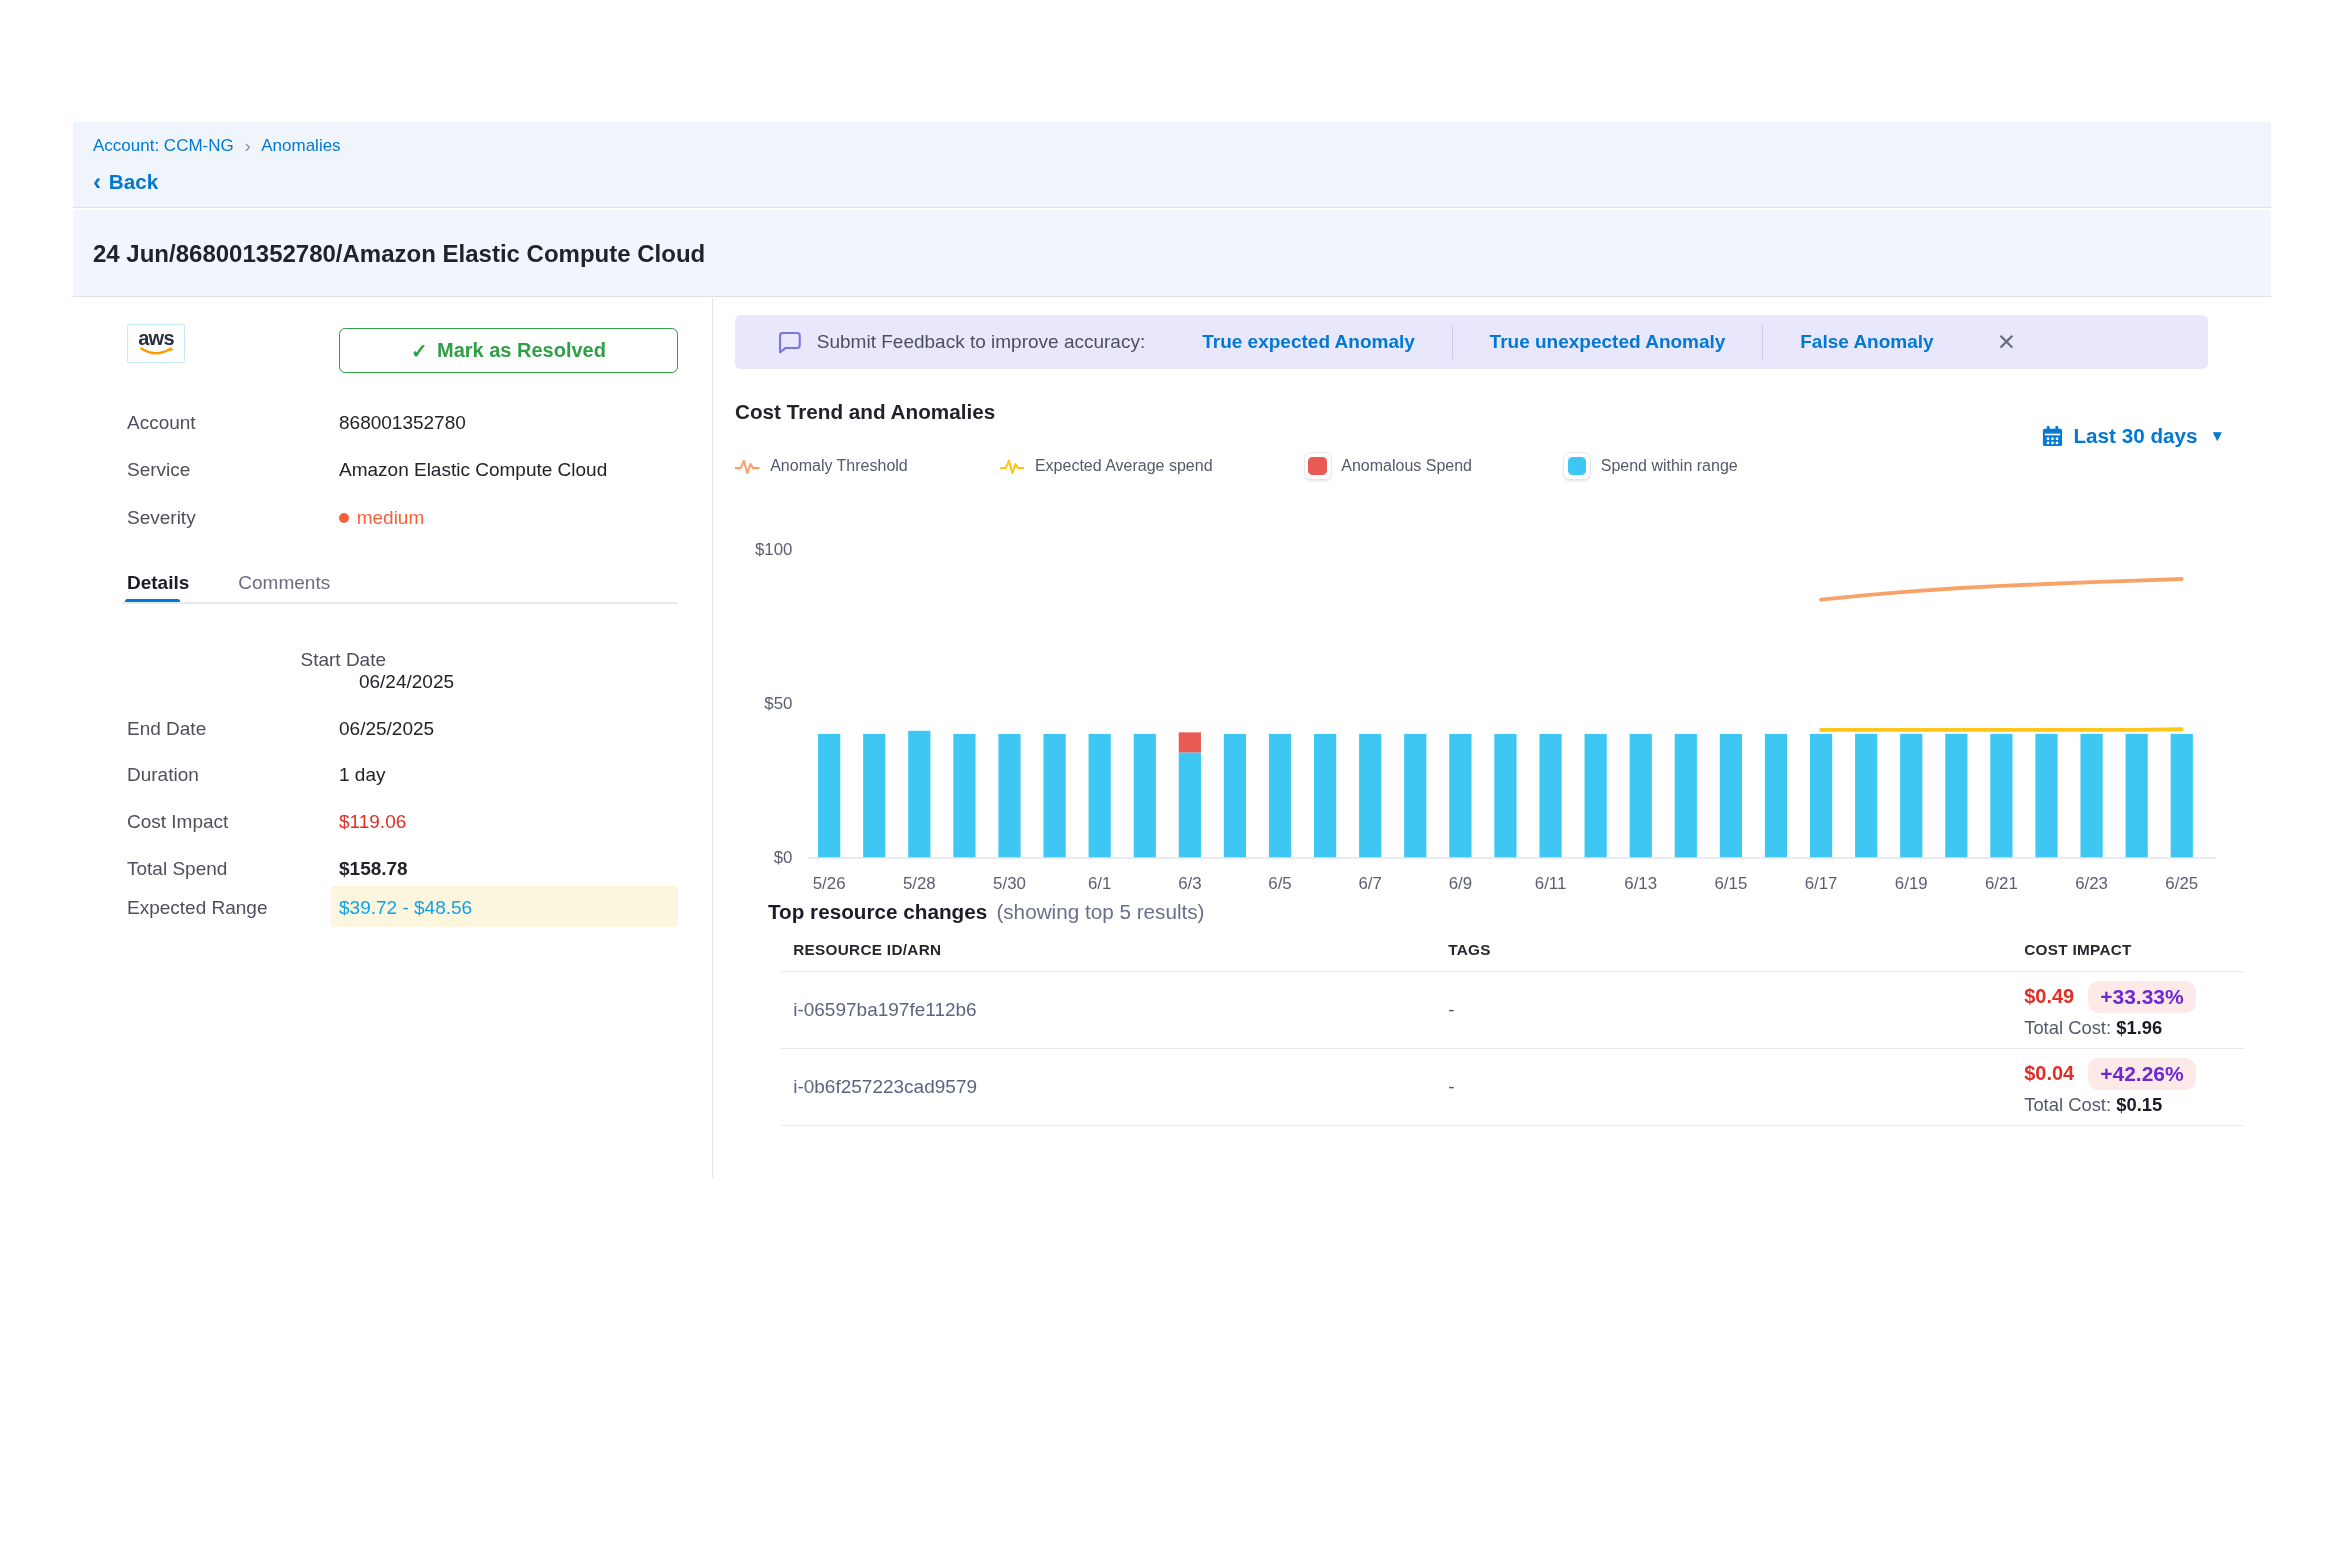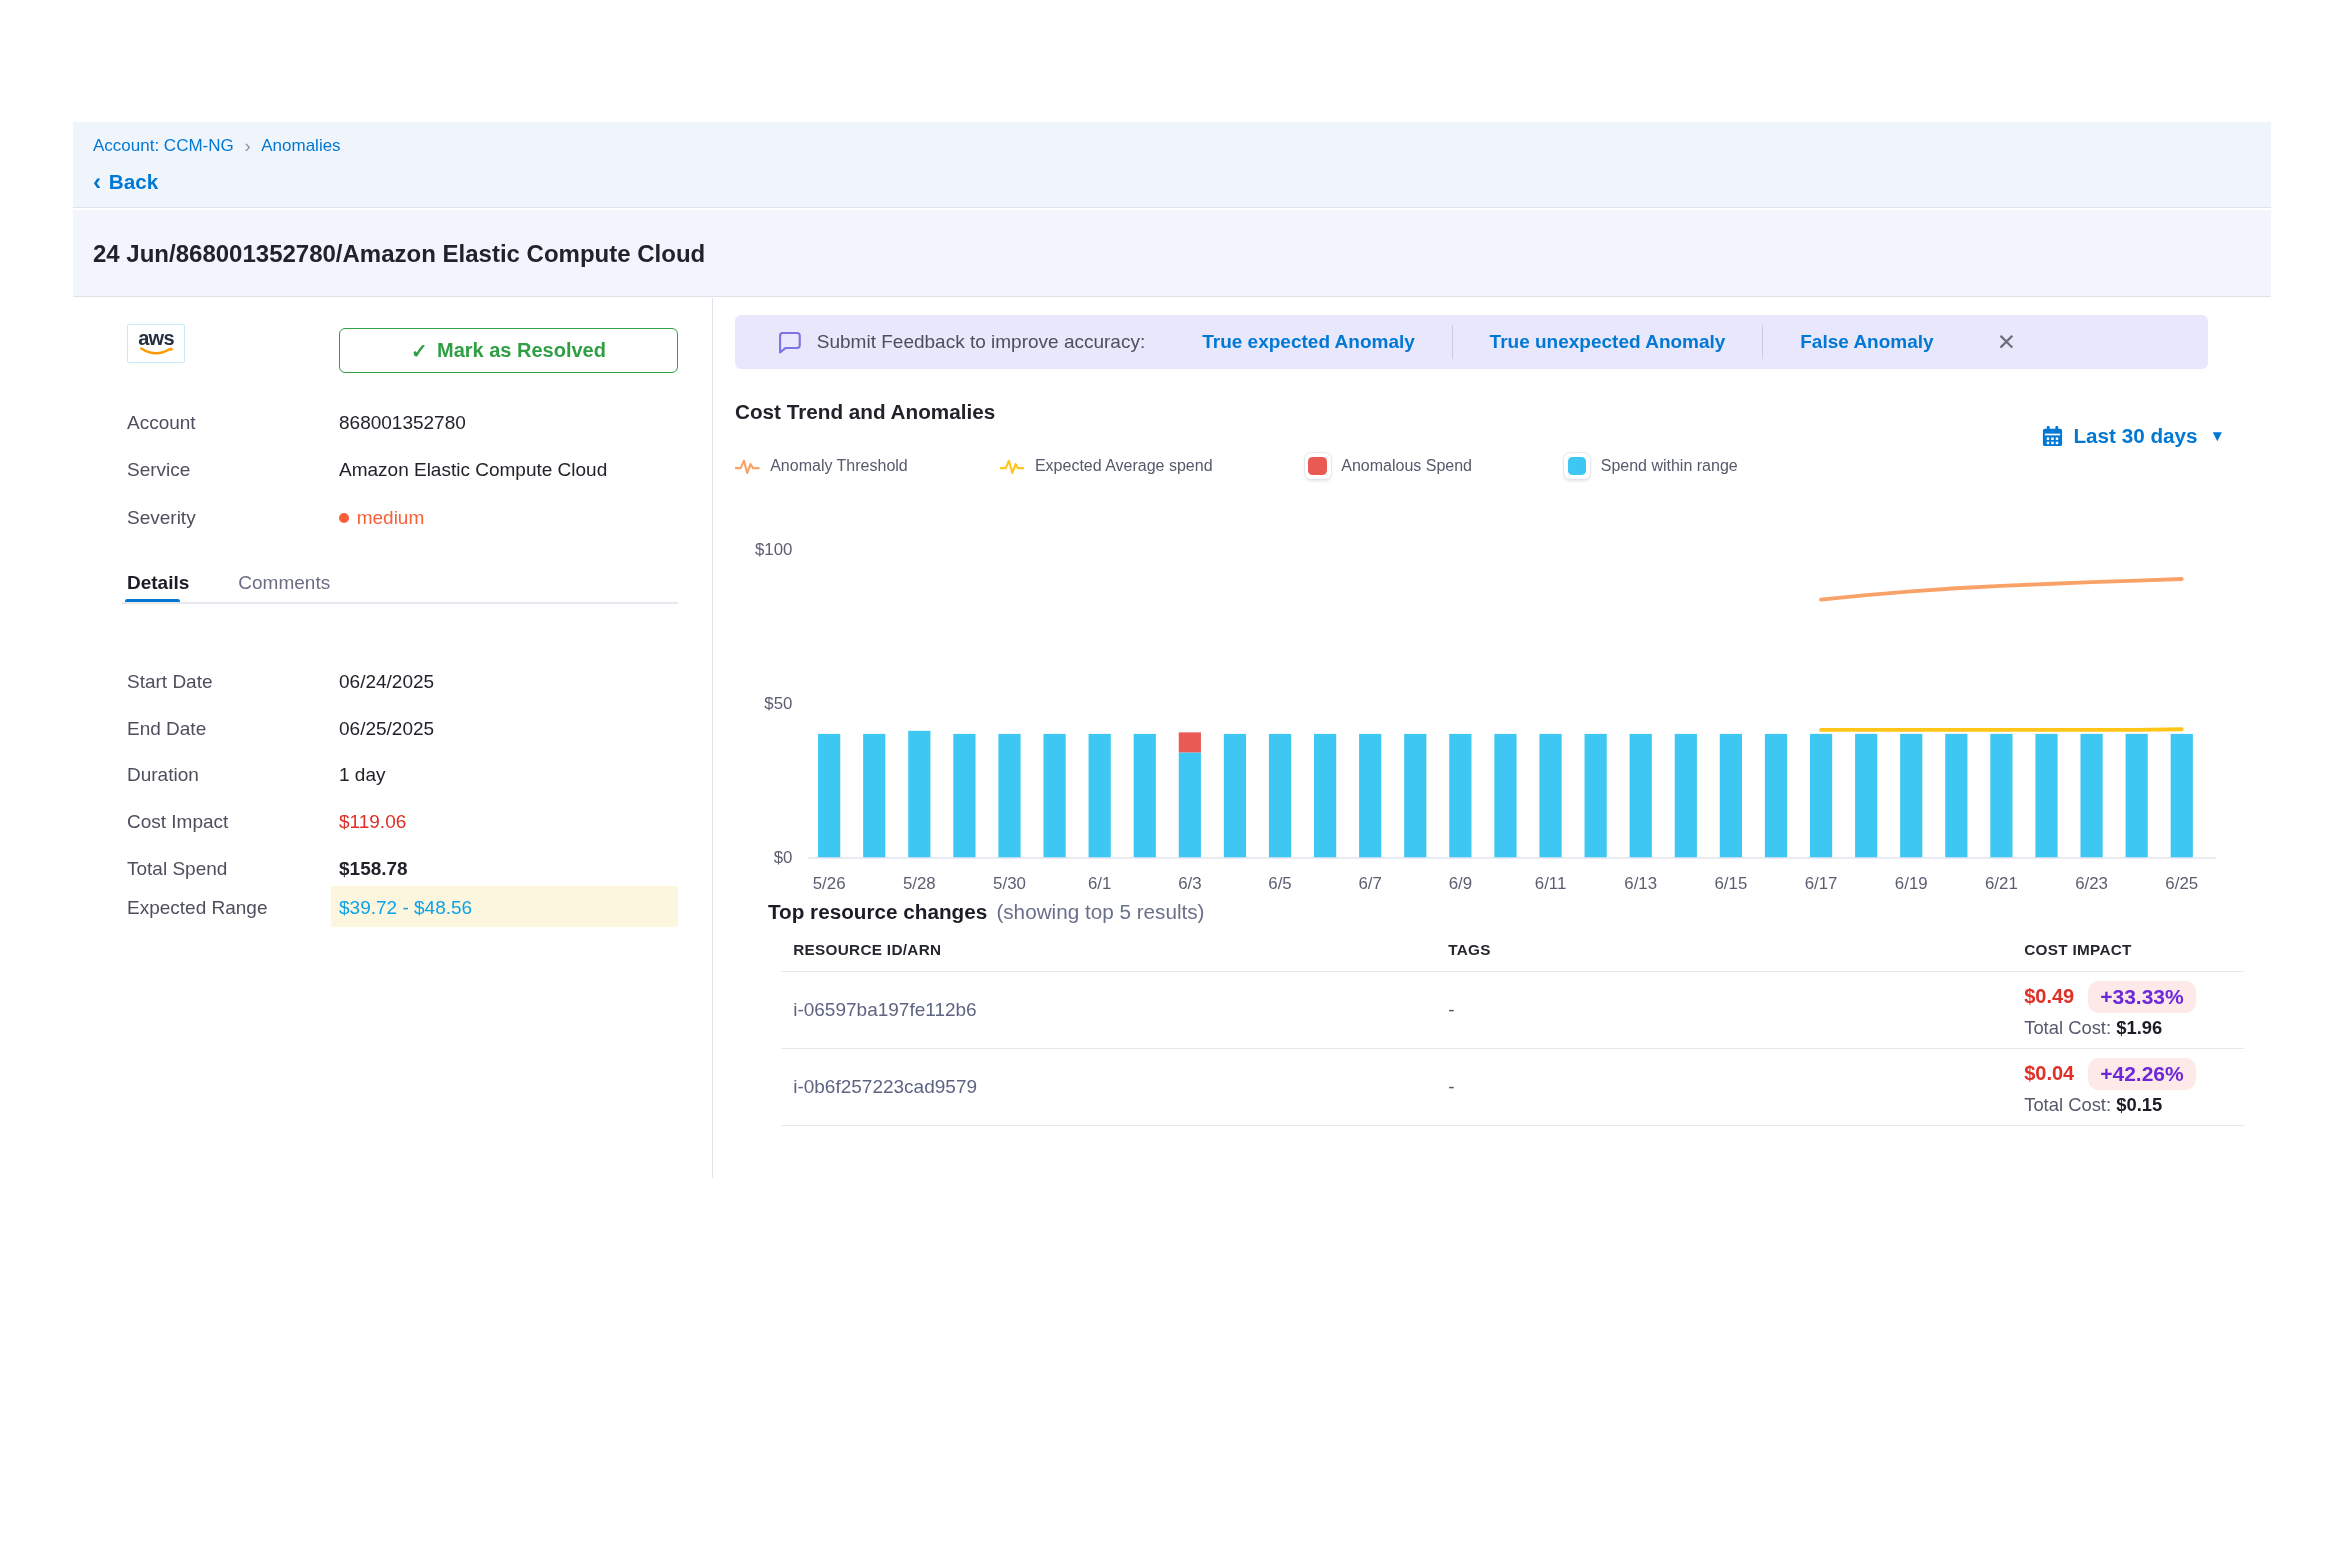--- a/index.html
+++ b/index.html
@@ -143,21 +143,21 @@
 
 <div class="abs tabs">
   <span class="tab-active">Details</span>
   <span class="tab-idle">Comments</span>
 </div>
 <div class="abs tab-underline"></div>
 <div class="abs tab-line"></div>
 
 <div class="abs range-hl"></div>
 
-<div class="abs drow" style="top:666px;">
+<div class="abs drow" style="top:649px;flex-direction:column;">
   <span class="info-label">Start Date</span>
   <span class="info-value">06/24/2025</span>
 </div>
 <div class="abs drow" style="top:713px;">
   <span class="info-label">End Date</span>
   <span class="info-value">06/25/2025</span>
 </div>
 <div class="abs drow" style="top:759px;">
   <span class="info-label">Duration</span>
   <span class="info-value">1 day</span>

